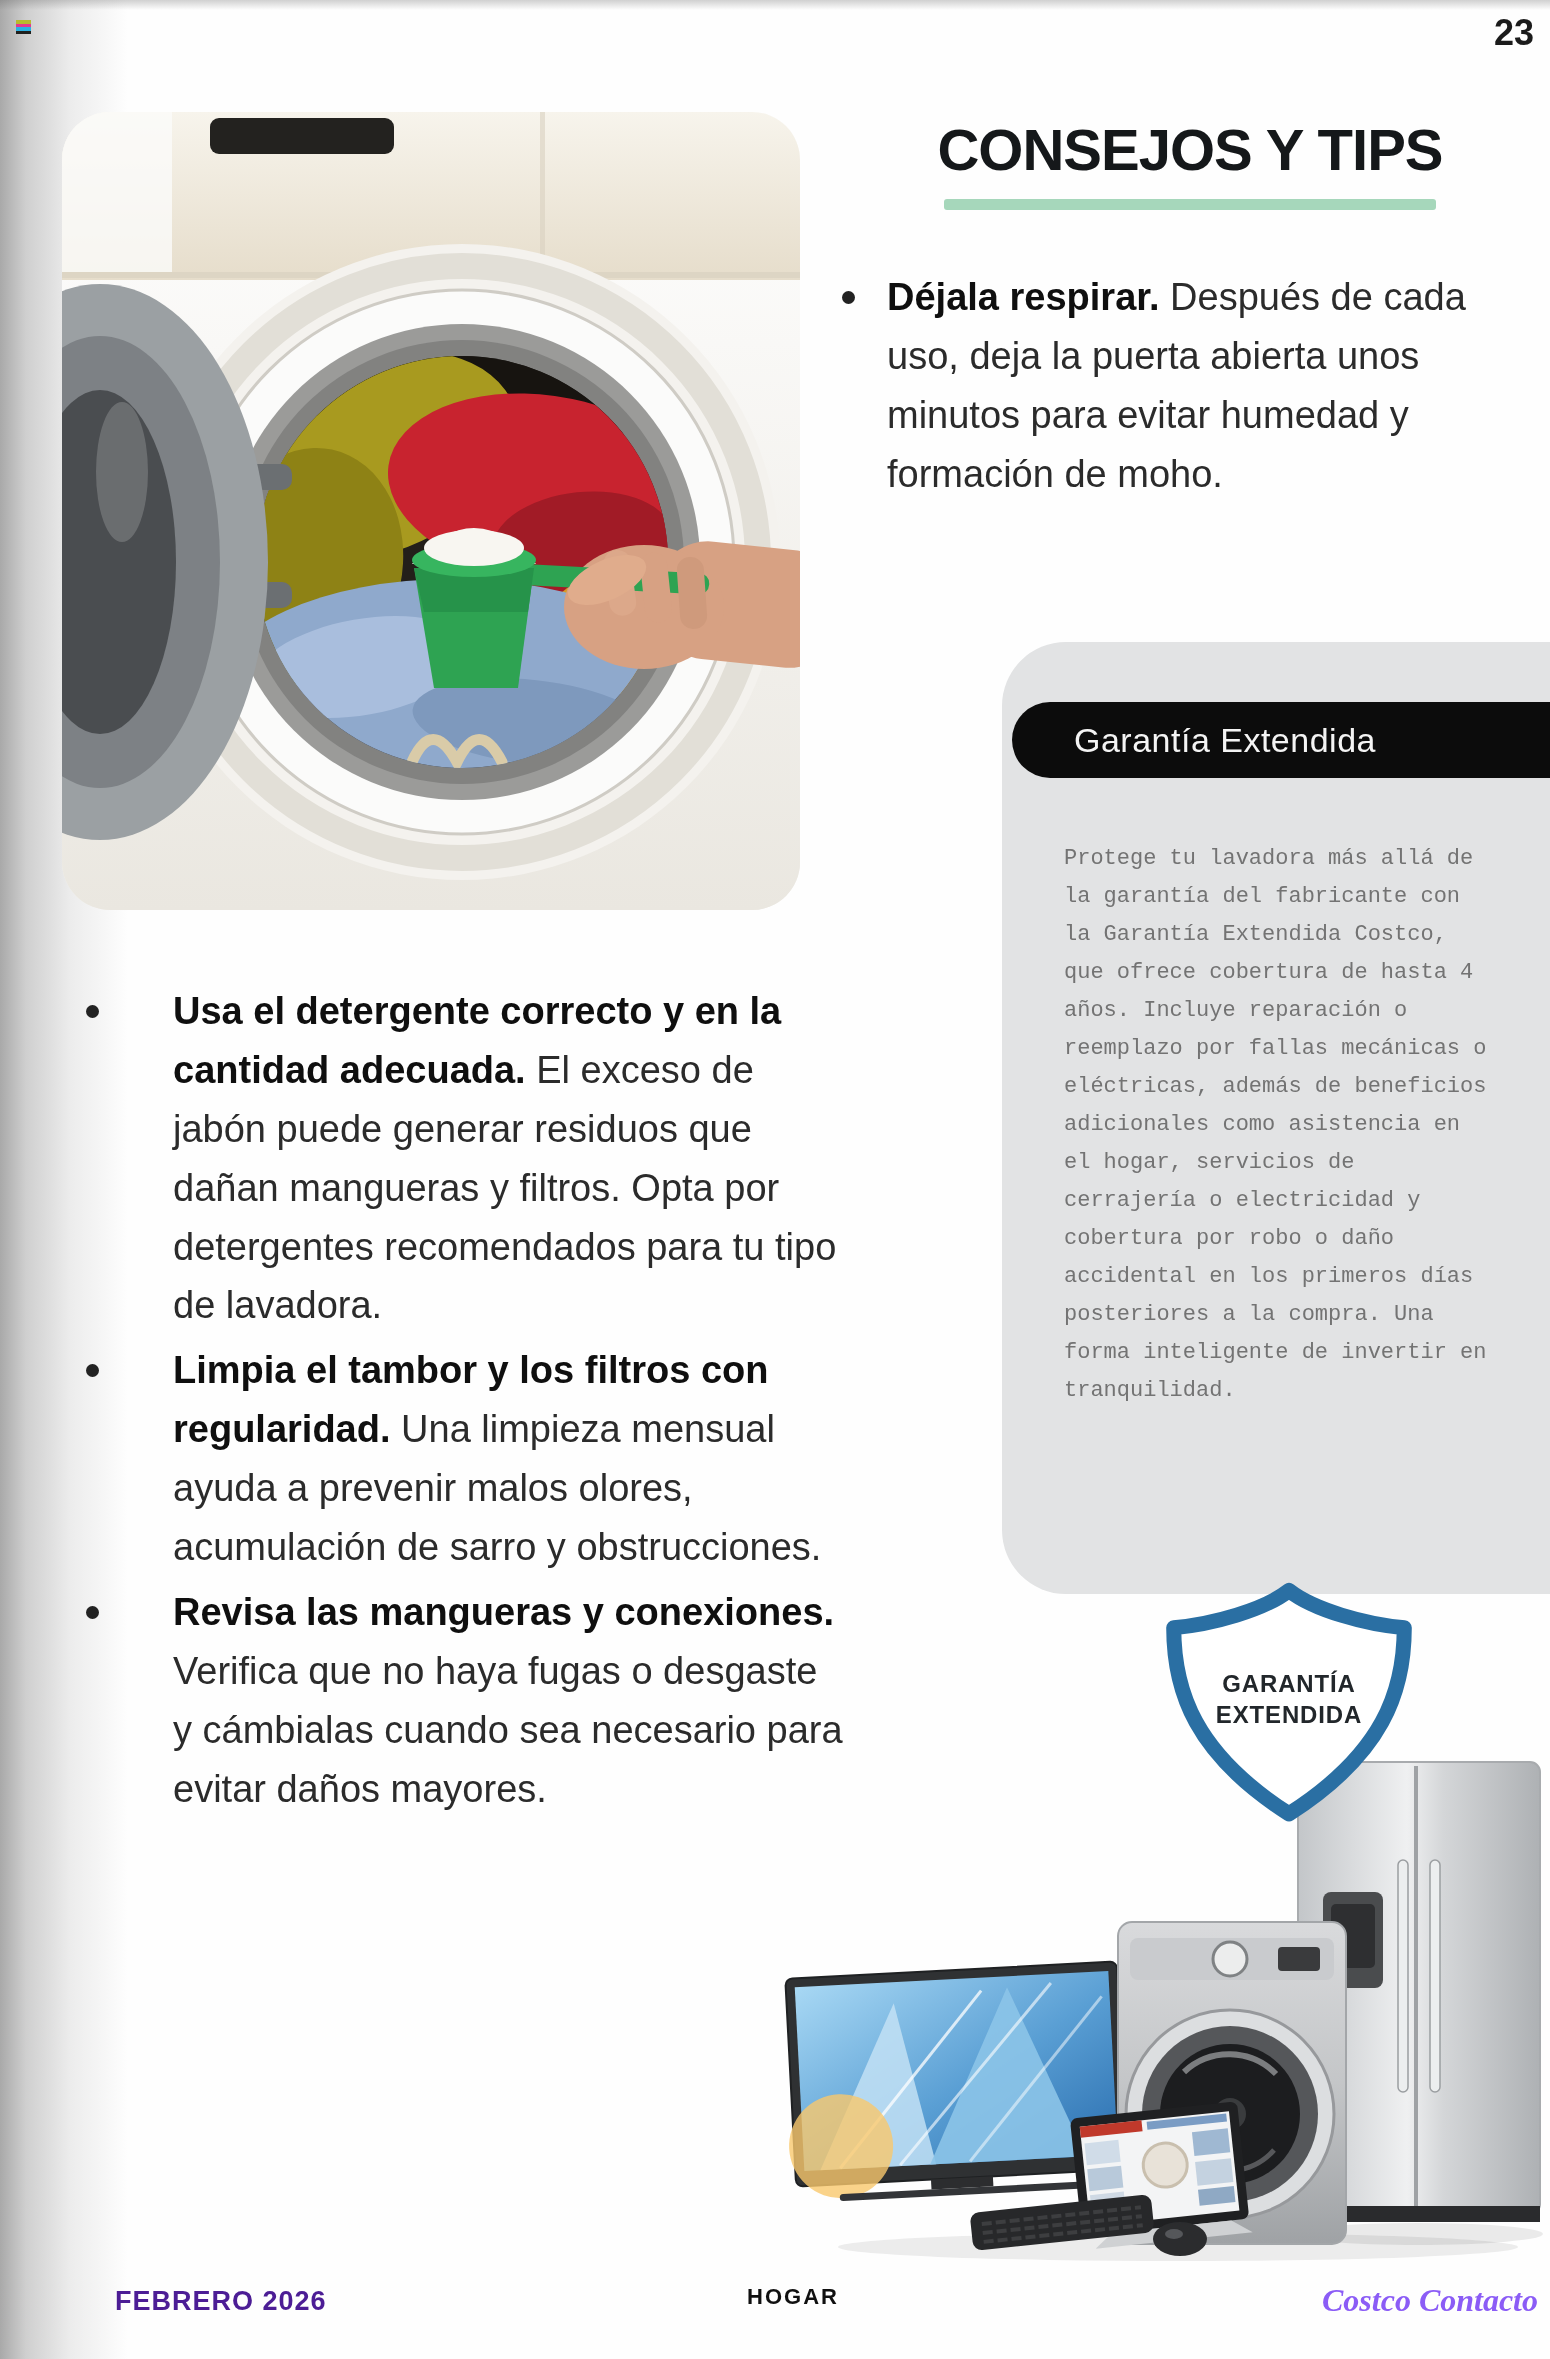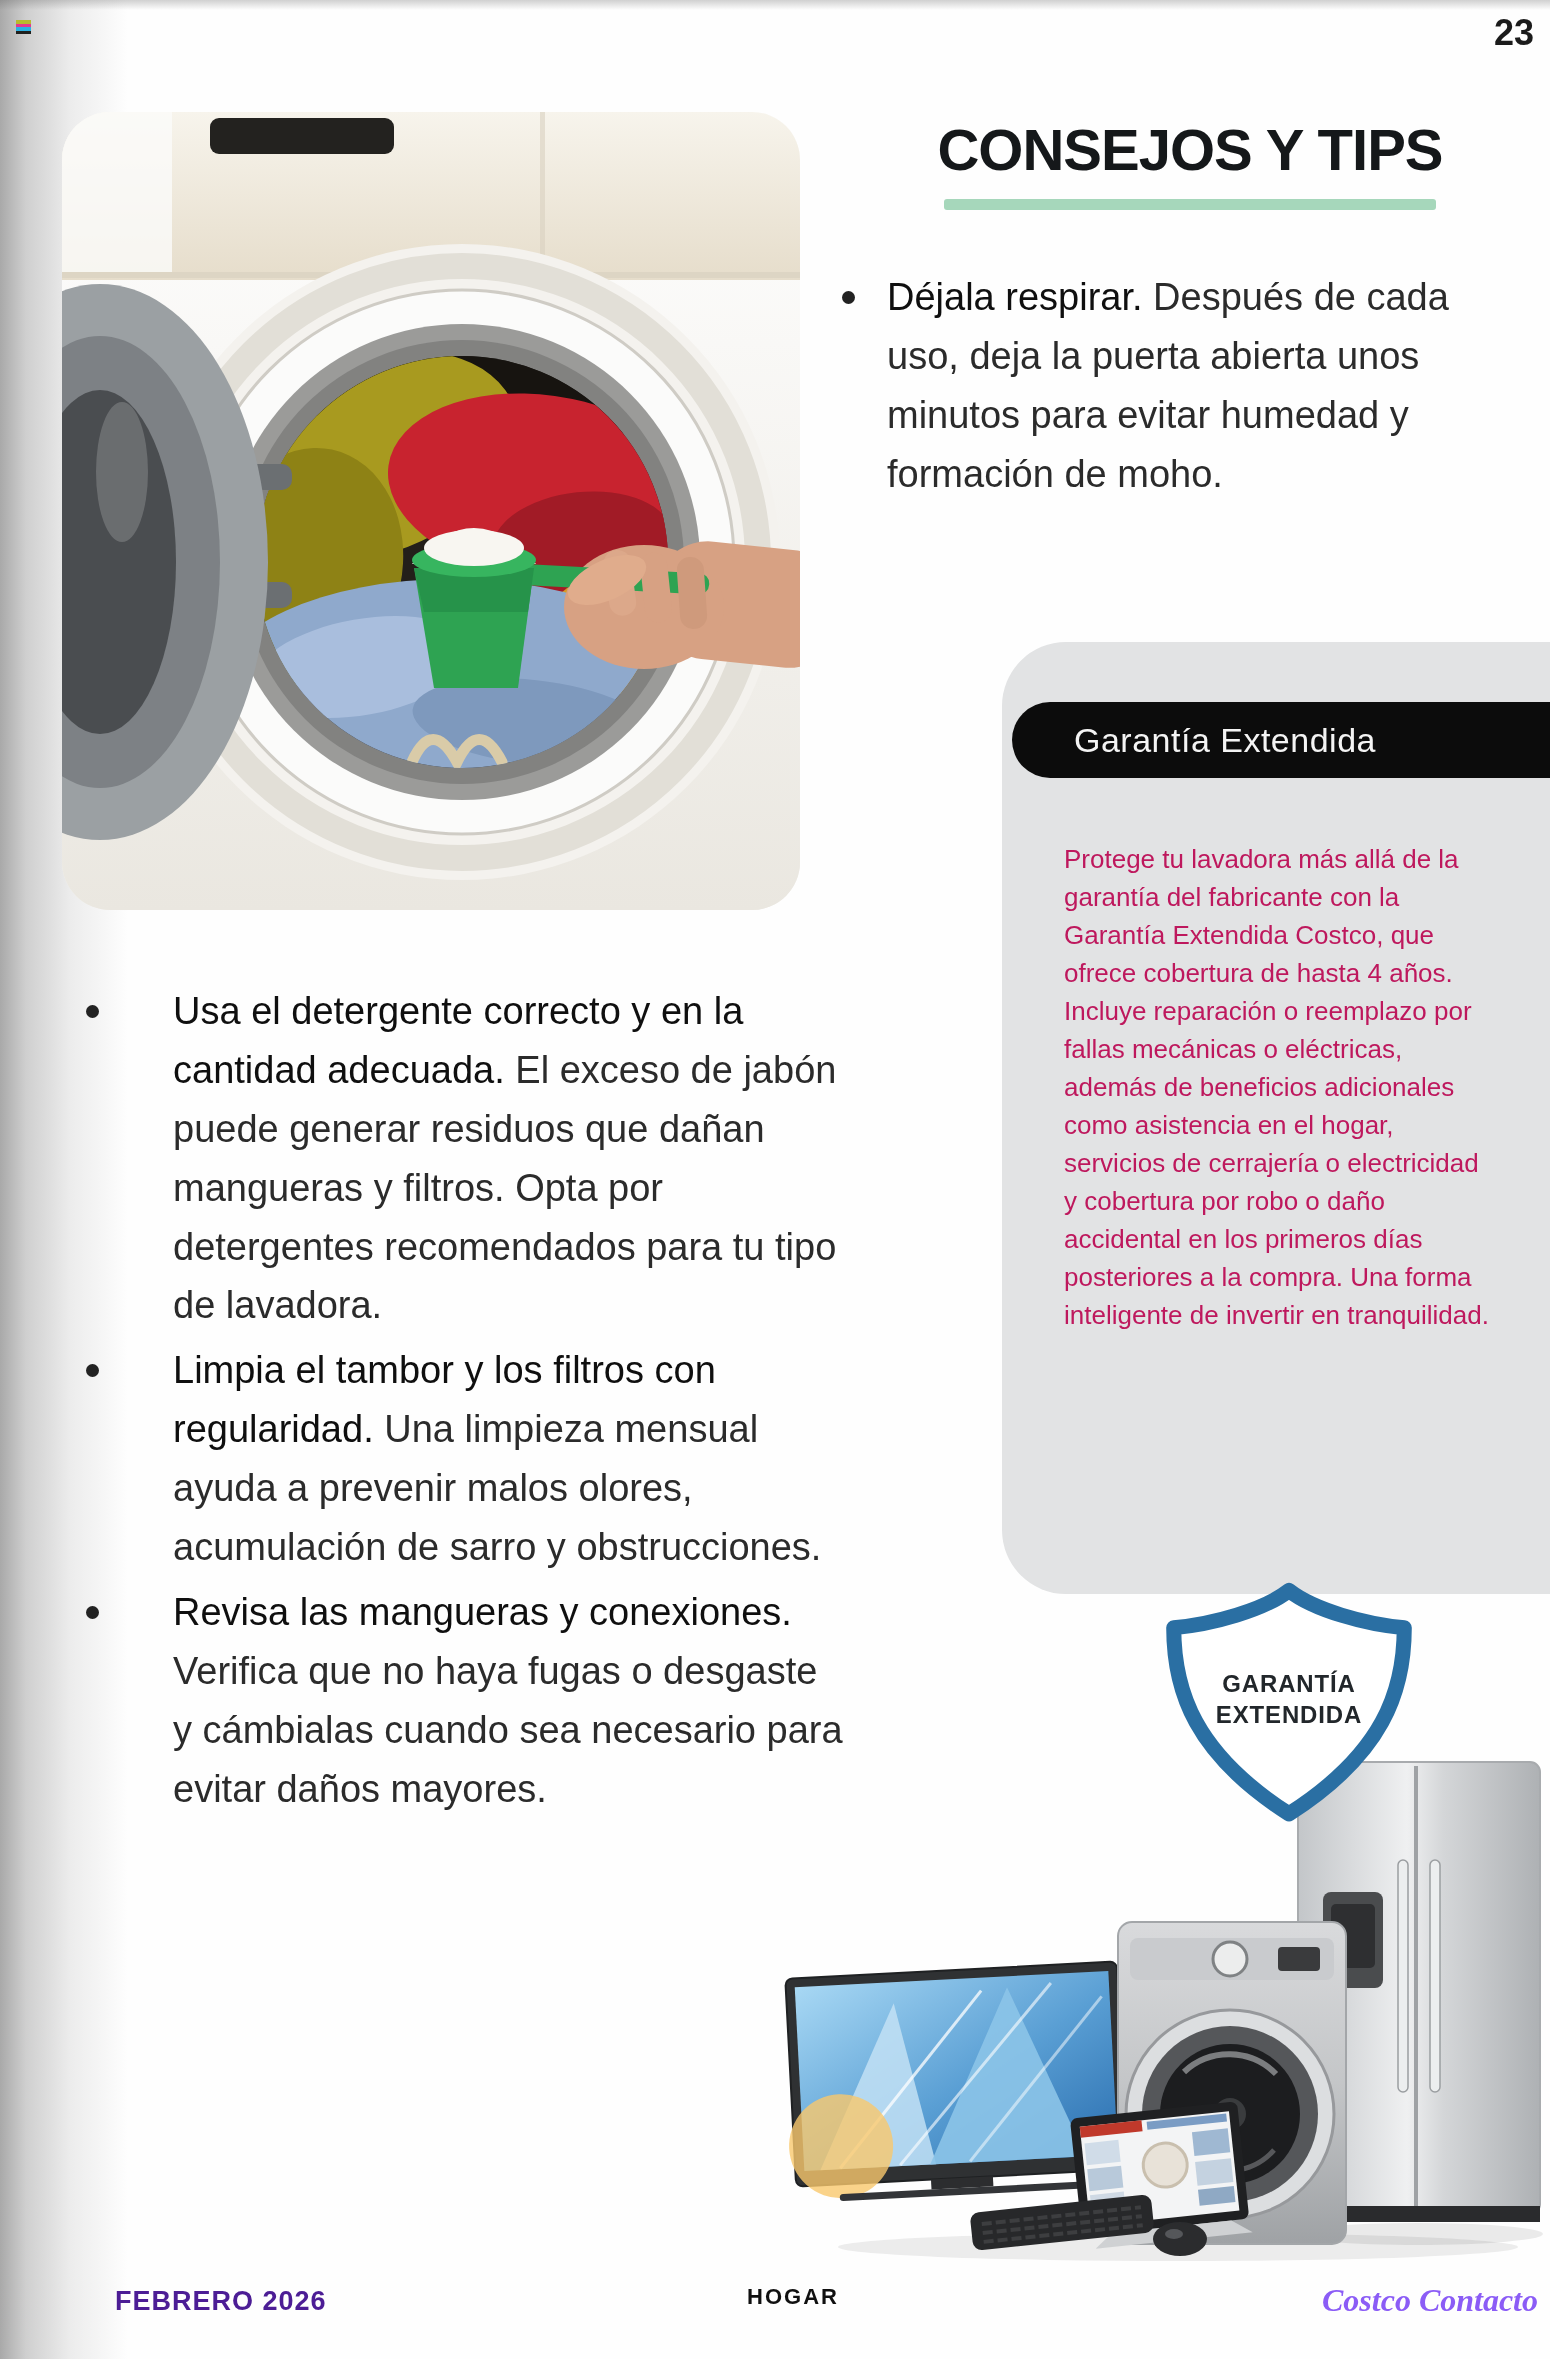--- a/index.html
+++ b/index.html
@@ -25,33 +25,33 @@
     overflow:hidden;background:linear-gradient(160deg,#fbfaf7,#efede7);}
   .photo svg{display:block;width:100%;height:100%;}
   
   .tips-head{position:absolute;left:860px;top:116px;width:660px;text-align:center;}
   .tips-title{font-size:58px;font-weight:700;letter-spacing:-1px;color:#15181a;}
   .tips-underline{margin:16px auto 0 auto;width:492px;height:11px;border-radius:3px;background:#a6d7bb;}
   
   .bullet{display:flex;align-items:flex-start;}
   .bullet .dot{flex:0 0 auto;width:13px;height:13px;border-radius:50%;background:#222;margin-top:23px;}
   .bullet .txt{font-size:38px;line-height:1.55;color:#2b2b2b;}
-  .bullet .lead{font-weight:400;color:#0f0f0f;}
+  .bullet .lead{font-weight:700;color:#0f0f0f;}
   .right-bullet{position:absolute;left:842px;top:268px;width:668px;}
   .right-bullet .txt{margin-left:32px;width:620px;}
   .left-bullets{position:absolute;left:86px;top:982px;width:760px;}
   .left-bullets .bullet{margin-bottom:6px;gap:44px;}
   .left-bullets .txt{margin-left:30px;width:700px;}
   
   .warranty-card{position:absolute;left:1002px;top:642px;width:548px;height:952px;
     background:#e2e3e4;border-radius:64px 0 0 64px;}
   .warranty-pill{position:absolute;left:10px;top:60px;right:-0px;height:76px;background:#0c0c0c;
     border-radius:44px 0 0 44px;display:flex;align-items:center;padding-left:62px;box-sizing:border-box;}
   .warranty-pill .pill-label{color:#f4f4f4;font-size:34px;letter-spacing:.5px;}
-  .warranty-body{position:absolute;left:62px;top:198px;width:428px;font-size:26px;line-height:38px;color:#be185d;}
+  .warranty-body{position:absolute;left:62px;top:198px;width:428px;font-size:22px;line-height:38px;color:#737373;font-family:Liberation Mono, monospace;}
   
   .shield{position:absolute;left:1156px;top:1566px;width:266px;height:276px;z-index:5;}
   .shield svg{width:100%;height:100%;display:block;}
   .shield text{font-family:"Liberation Sans",sans-serif;font-weight:700;font-size:27px;letter-spacing:1px;fill:#22272b;}
   
   .collage{position:absolute;left:778px;top:1742px;width:772px;height:520px;}
   .collage svg{display:block;width:100%;height:100%;}
   
   .footer{position:absolute;left:0;top:2282px;width:100%;height:46px;}
   .footer .f-left{position:absolute;left:115px;top:4px;font-size:27px;font-weight:700;letter-spacing:1px;color:#4c1d95;}

